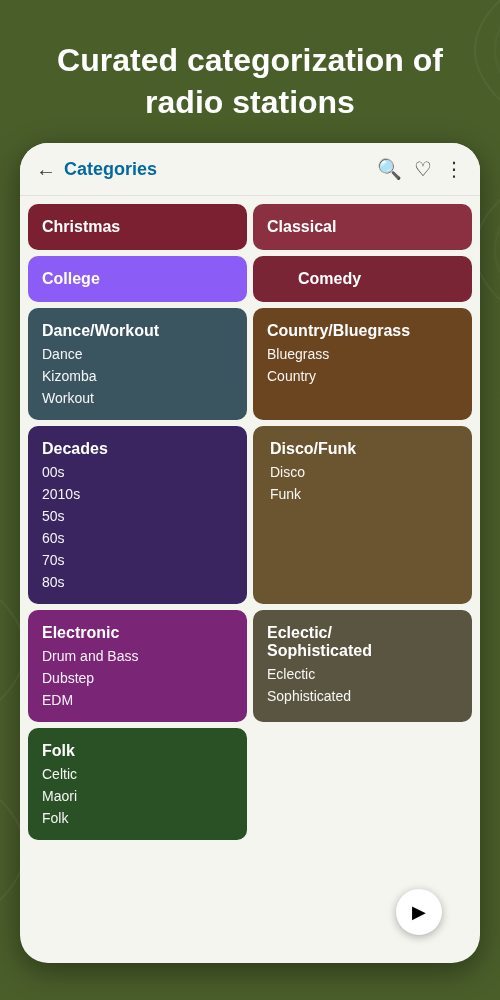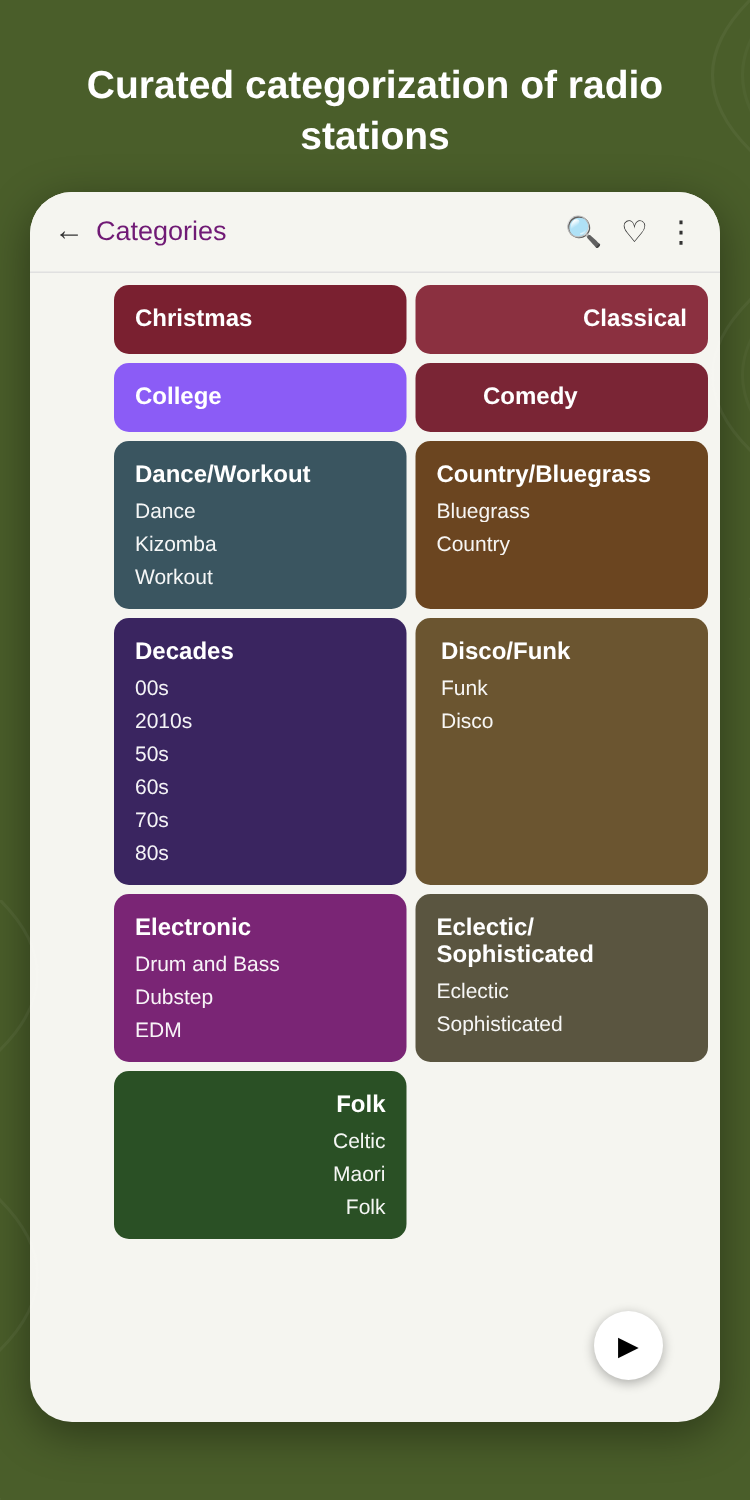--- a/index.html
+++ b/index.html
@@ -20,21 +20,21 @@
       overflow: hidden;
     }
     .bg-waves svg {
       position: absolute;
       opacity: 0.3;
     }
 
     .header-text {
       text-align: center;
       color: white;
-      font-size: 26px;
+      font-size: 32px;
       font-weight: 800;
       line-height: 1.3;
       padding: 40px 40px 20px 40px;
     }
 
     .phone-container {
       background: #f5f5f0;
       border-radius: 28px;
       margin: 0 20px;
       overflow: hidden;
@@ -54,22 +54,22 @@
 
     .back-btn {
       font-size: 20px;
       cursor: pointer;
       color: #333;
       margin-right: 8px;
     }
 
     .phone-title {
       font-size: 18px;
-      font-weight: 400;
-      color: #701a75;
+      font-weight: 700;
+      color: #0369a1;
       flex: 1;
     }
 
     .header-icons {
       display: flex;
       gap: 12px;
       align-items: center;
     }
 
     .header-icon {
@@ -81,21 +81,20 @@
     .categories-scroll {
       overflow-y: auto;
       flex: 1;
       padding: 8px;
     }
 
     .categories-grid {
       display: grid;
       grid-template-columns: 1fr 1fr;
       gap: 6px;
-      margin-left: 48px;
     }
 
     .cat-cell {
       border-radius: 10px;
       padding: 14px 14px;
       color: white;
       font-weight: 600;
       cursor: pointer;
     }
 
@@ -106,30 +105,30 @@
 
     .cat-cell .sub-label {
       font-size: 14px;
       font-weight: 400;
       margin-top: 6px;
       opacity: 0.95;
     }
 
     
     .color-christmas { background-color: #7a2030; }
-    .color-classical { background-color: #8b3040; text-align: right; }
+    .color-classical { background-color: #8b3040; }
     .color-college { background-color: #8b5cf6; }
     .color-comedy { background-color: #7a2535; padding-left: 45px; }
     .color-country { background-color: #6b4520; }
     .color-dance { background-color: #3a5560; }
     .color-decades { background-color: #3a2560; }
     .color-discofunk { background-color: #6b5530; padding-left: 17px; }
     .color-eclectic { background-color: #5a5540; }
     .color-electronic { background-color: #7a2575; }
-    .color-folk { background-color: #2a5025; text-align: right; }
+    .color-folk { background-color: #2a5025; }
 
     .fab {
       position: absolute;
       bottom: 20px;
       right: 30px;
       width: 46px;
       height: 46px;
       background: white;
       border-radius: 50%;
       display: flex;
@@ -204,22 +203,22 @@
         <div class="sub-label">00s</div>
         <div class="sub-label">2010s</div>
         <div class="sub-label">50s</div>
         <div class="sub-label">60s</div>
         <div class="sub-label">70s</div>
         <div class="sub-label">80s</div>
       </div>
 
       <div class="cat-cell color-discofunk">
         <div class="main-label">Disco/Funk</div>
+        <div class="sub-label">Disco</div>
         <div class="sub-label">Funk</div>
-        <div class="sub-label">Disco</div>
       </div>
 
       <div class="cat-cell color-eclectic" style="grid-column: 2; grid-row: 5;">
         <div class="main-label">Eclectic/<br>Sophisticated</div>
         <div class="sub-label">Eclectic</div>
         <div class="sub-label">Sophisticated</div>
       </div>
 
       <div class="cat-cell color-electronic">
         <div class="main-label">Electronic</div>

